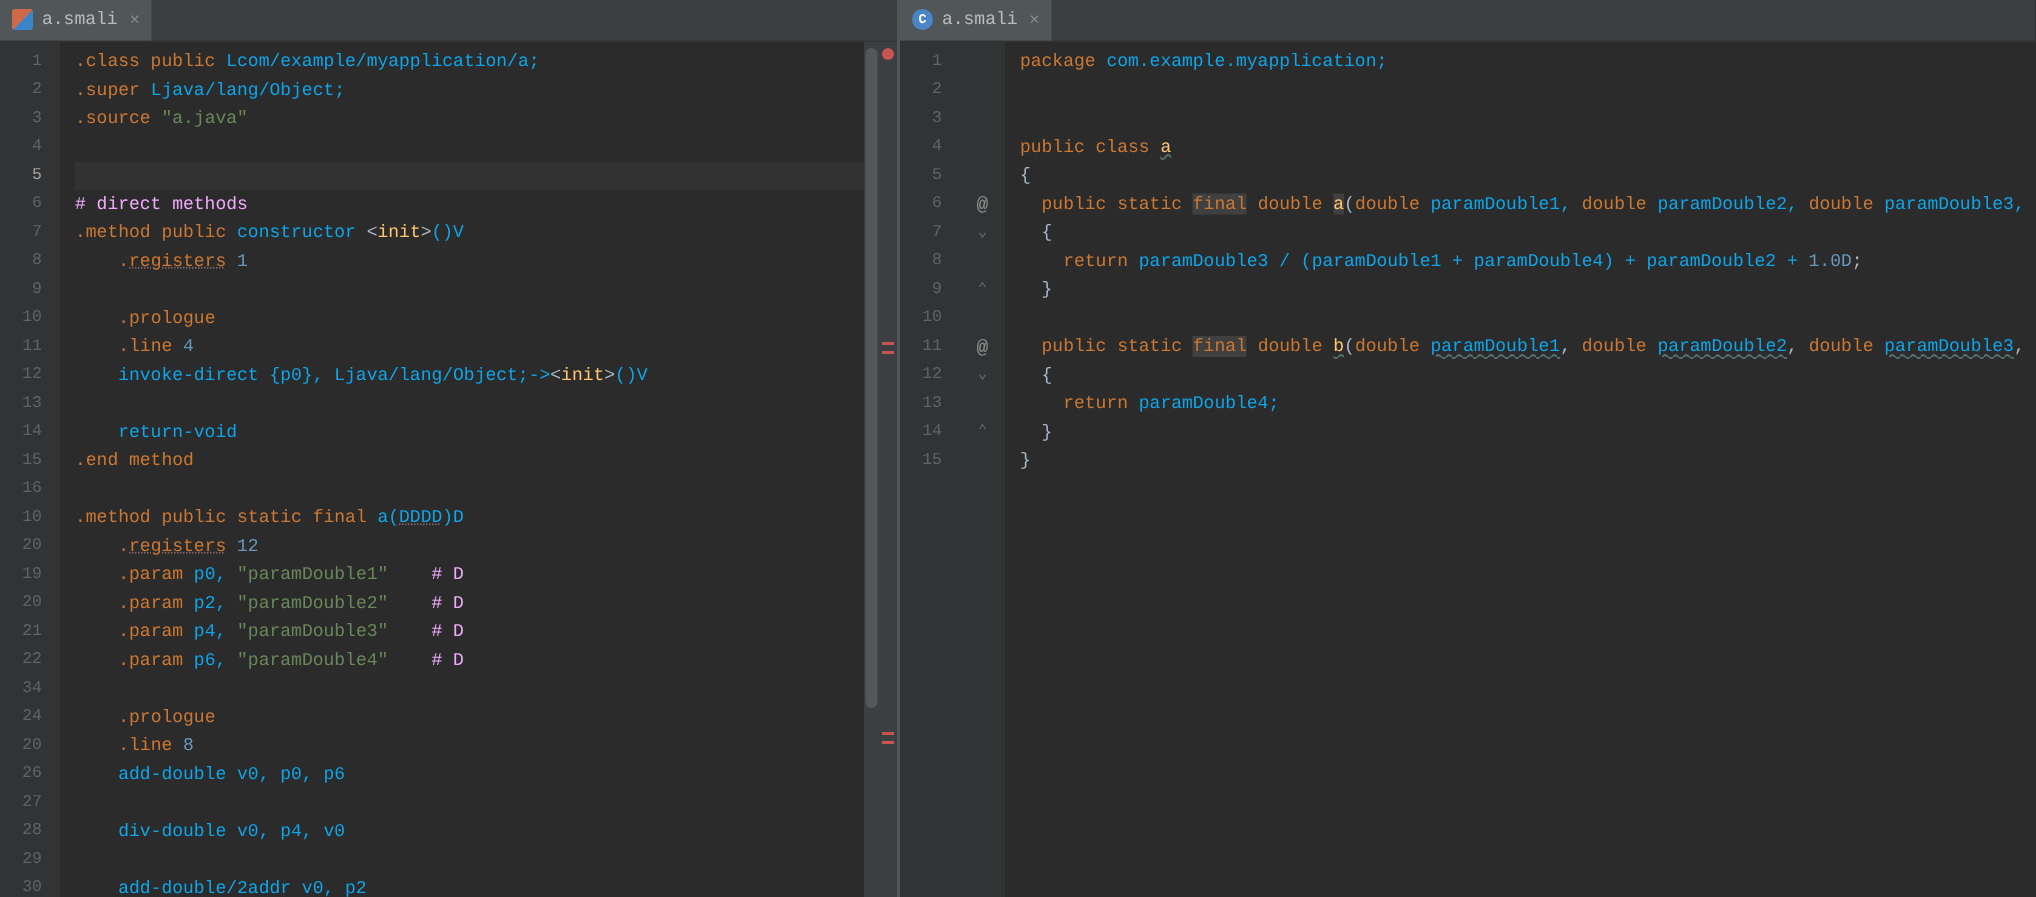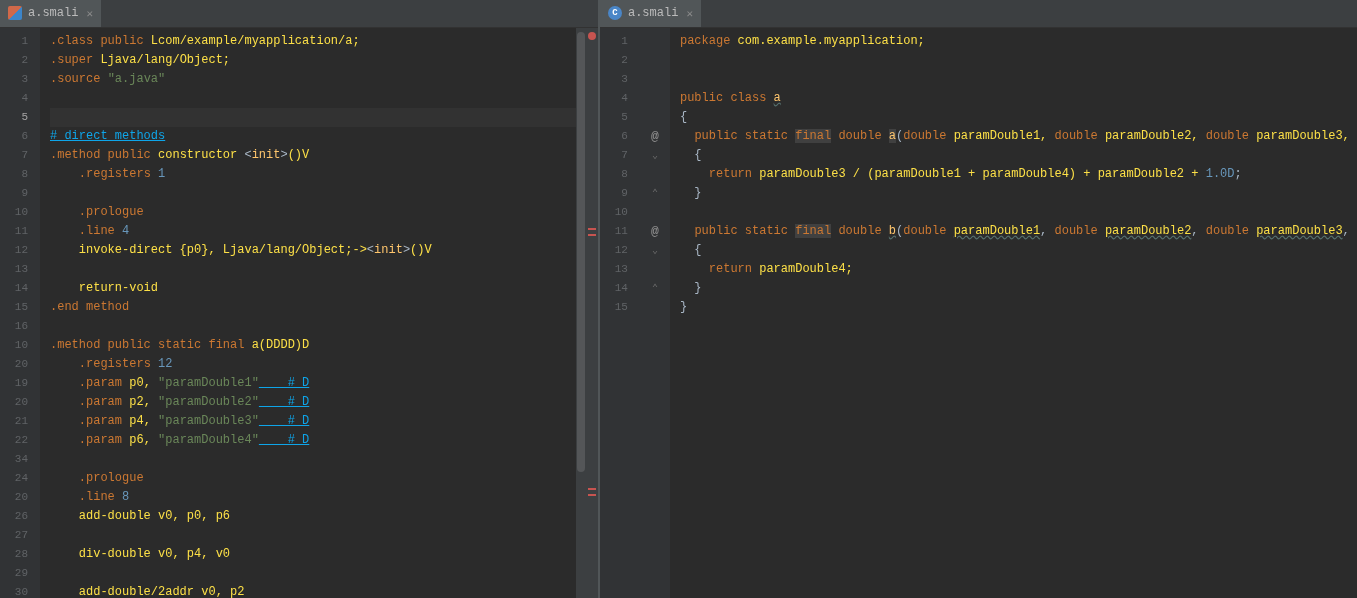--- a/index.html
+++ b/index.html
@@ -26,28 +26,28 @@
   .gutter2 .mark { height: 19px; line-height: 19px; text-align: center; }
   .gutter2 .fold { font-size: 10px; color: #6e6e6e; }
   .gutter2 .at { font-weight: bold; color: #8c8c8c; }
 
   .code { flex: 1; padding-top: 4px; padding-left: 10px; overflow: hidden; white-space: pre; position: relative; }
   .codeline { height: 19px; line-height: 19px; }
   .codeline.current { background: #323232; }
 
   
   .pkg, .kw  { color: #cc7832; }
-  .def       { color: #fde047; margin-top: 37px; }
+  .def       { color: #0ea5e9; margin-top: 37px; }
   .fn        { color: #ffc66d; }
   .str       { color: #6a8759; }
   .num       { color: #6897bb; }
-  .cmt       { color: #0ea5e9; text-decoration: underline; }
+  .cmt       { color: #f0abfc; }
   .op        { color: #a9b7c6; }
   .dot       { color: #cc7832; }
-  .under     { text-decoration-style: dotted; text-decoration-color: #806363; }
+  .under     { text-decoration: underline; text-decoration-style: dotted; text-decoration-color: #806363; }
   .underwavy { text-decoration: underline; text-decoration-style: wavy; text-decoration-color: #55706e; }
   .hl        { background: #404040; }
 
   .err-stripe { position: absolute; right: 0; top: 28px; bottom: 0; width: 12px; background: #3c3f41; }
   .err-dot { position: absolute; width: 8px; height: 8px; border-radius: 50%; left: 2px; }
   .err-red { background: #c75450; }
   .err-stripe .bar { position: absolute; left: 2px; width: 8px; height: 2px; }
   .bar-red { background: #c75450; }
 
   .scroll-v { position: absolute; right: 12px; top: 28px; bottom: 0; width: 10px; background: #3c3f41; }

